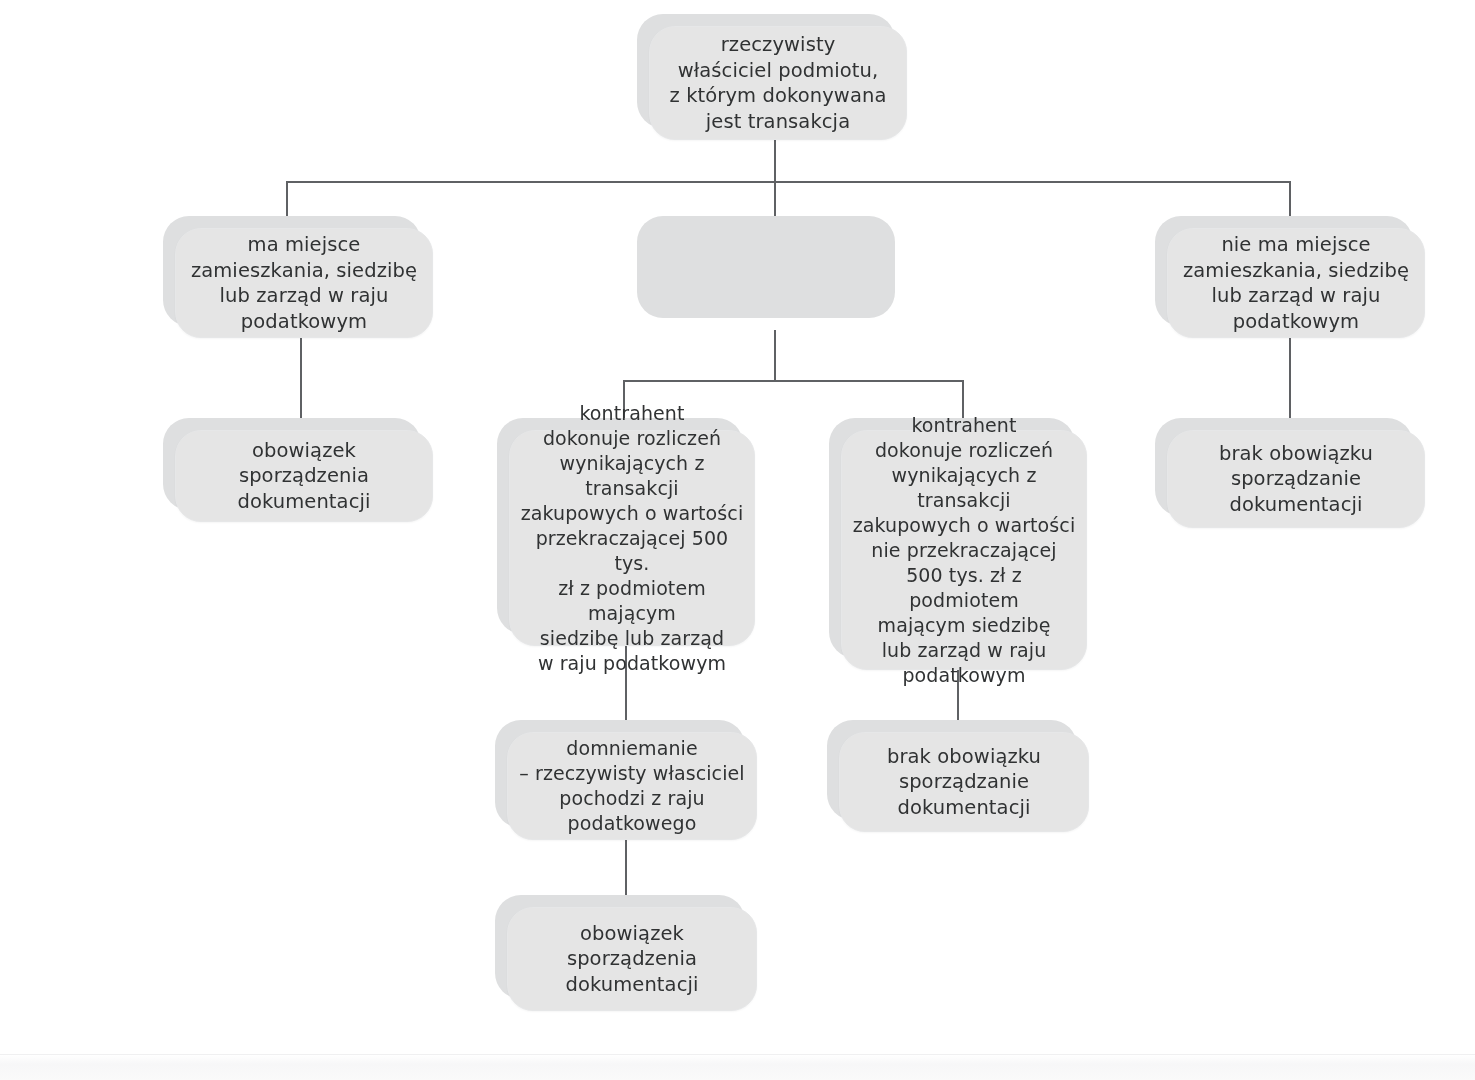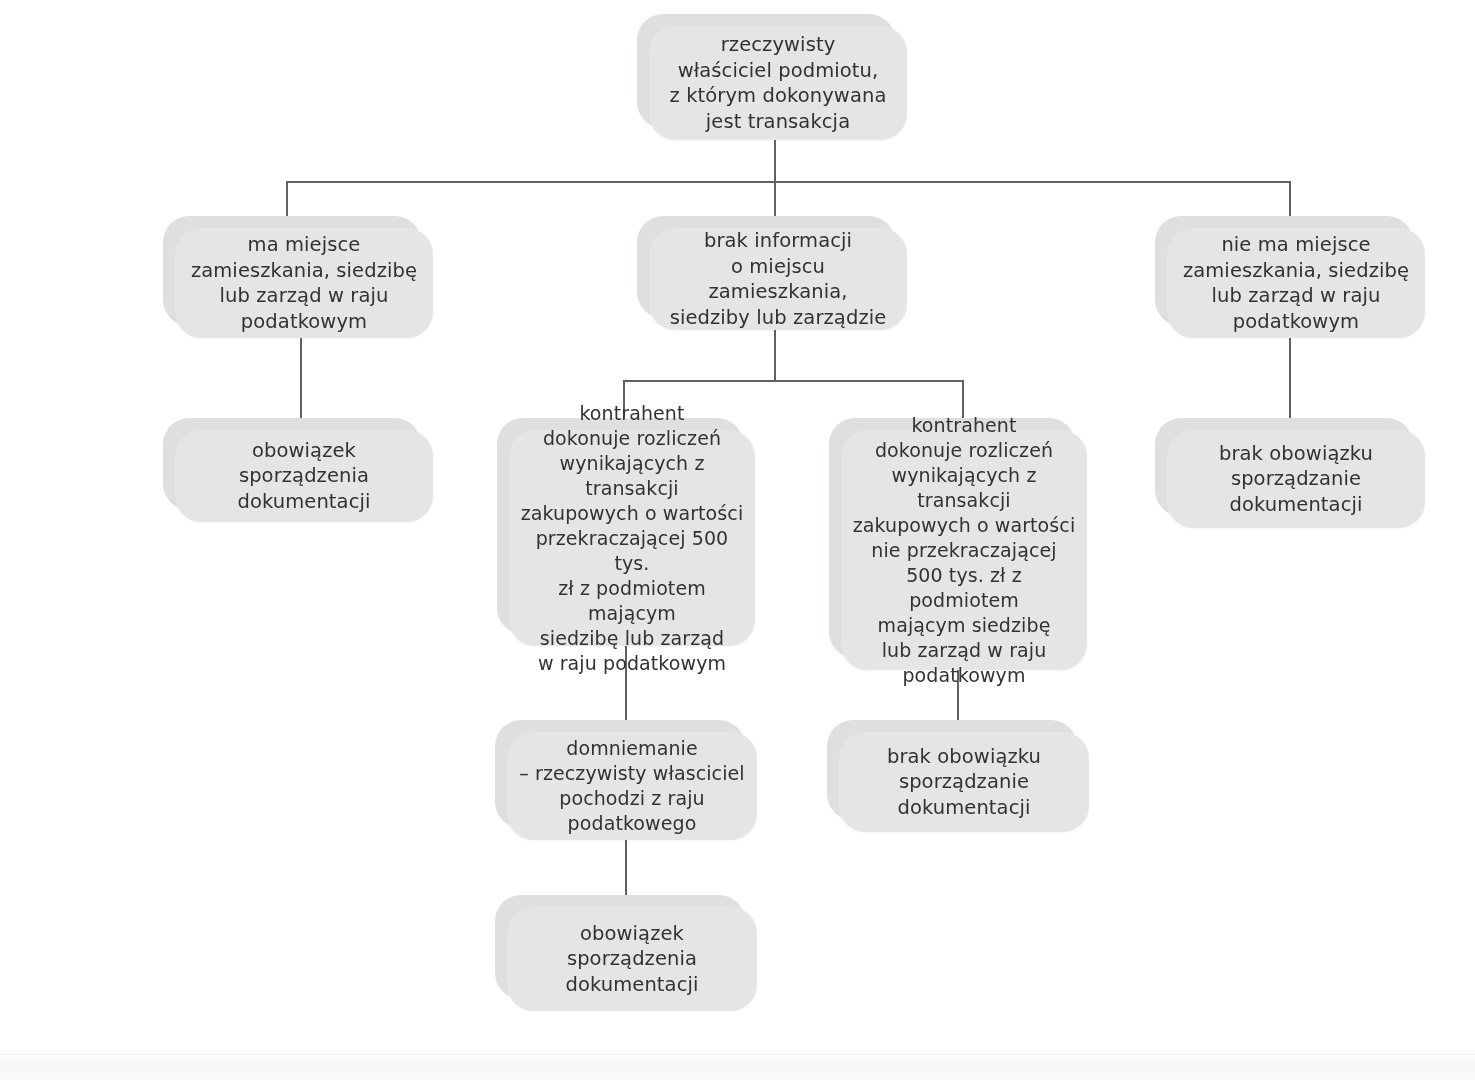--- a/index.html
+++ b/index.html
@@ -125,25 +125,20 @@
     <div class="card">
       <div class="label">ma miejsce
 zamieszkania, siedzibę
 lub zarząd w raju
 podatkowym</div>
     </div>
   </div>
 
   <div class="node" style="left:637px; top:216px; width:270px; height:114px;">
     <div class="plate"></div>
-    <div class="card">
-      <div class="label">brak informacji
-o miejscu zamieszkania,
-siedziby lub zarządzie</div>
-    </div>
   </div>
 
   <div class="node" style="left:1155px; top:216px; width:270px; height:122px;border-radius:32px;">
     <div class="plate"></div>
     <div class="card">
       <div class="label">nie ma miejsce
 zamieszkania, siedzibę
 lub zarząd w raju
 podatkowym</div>
     </div>

